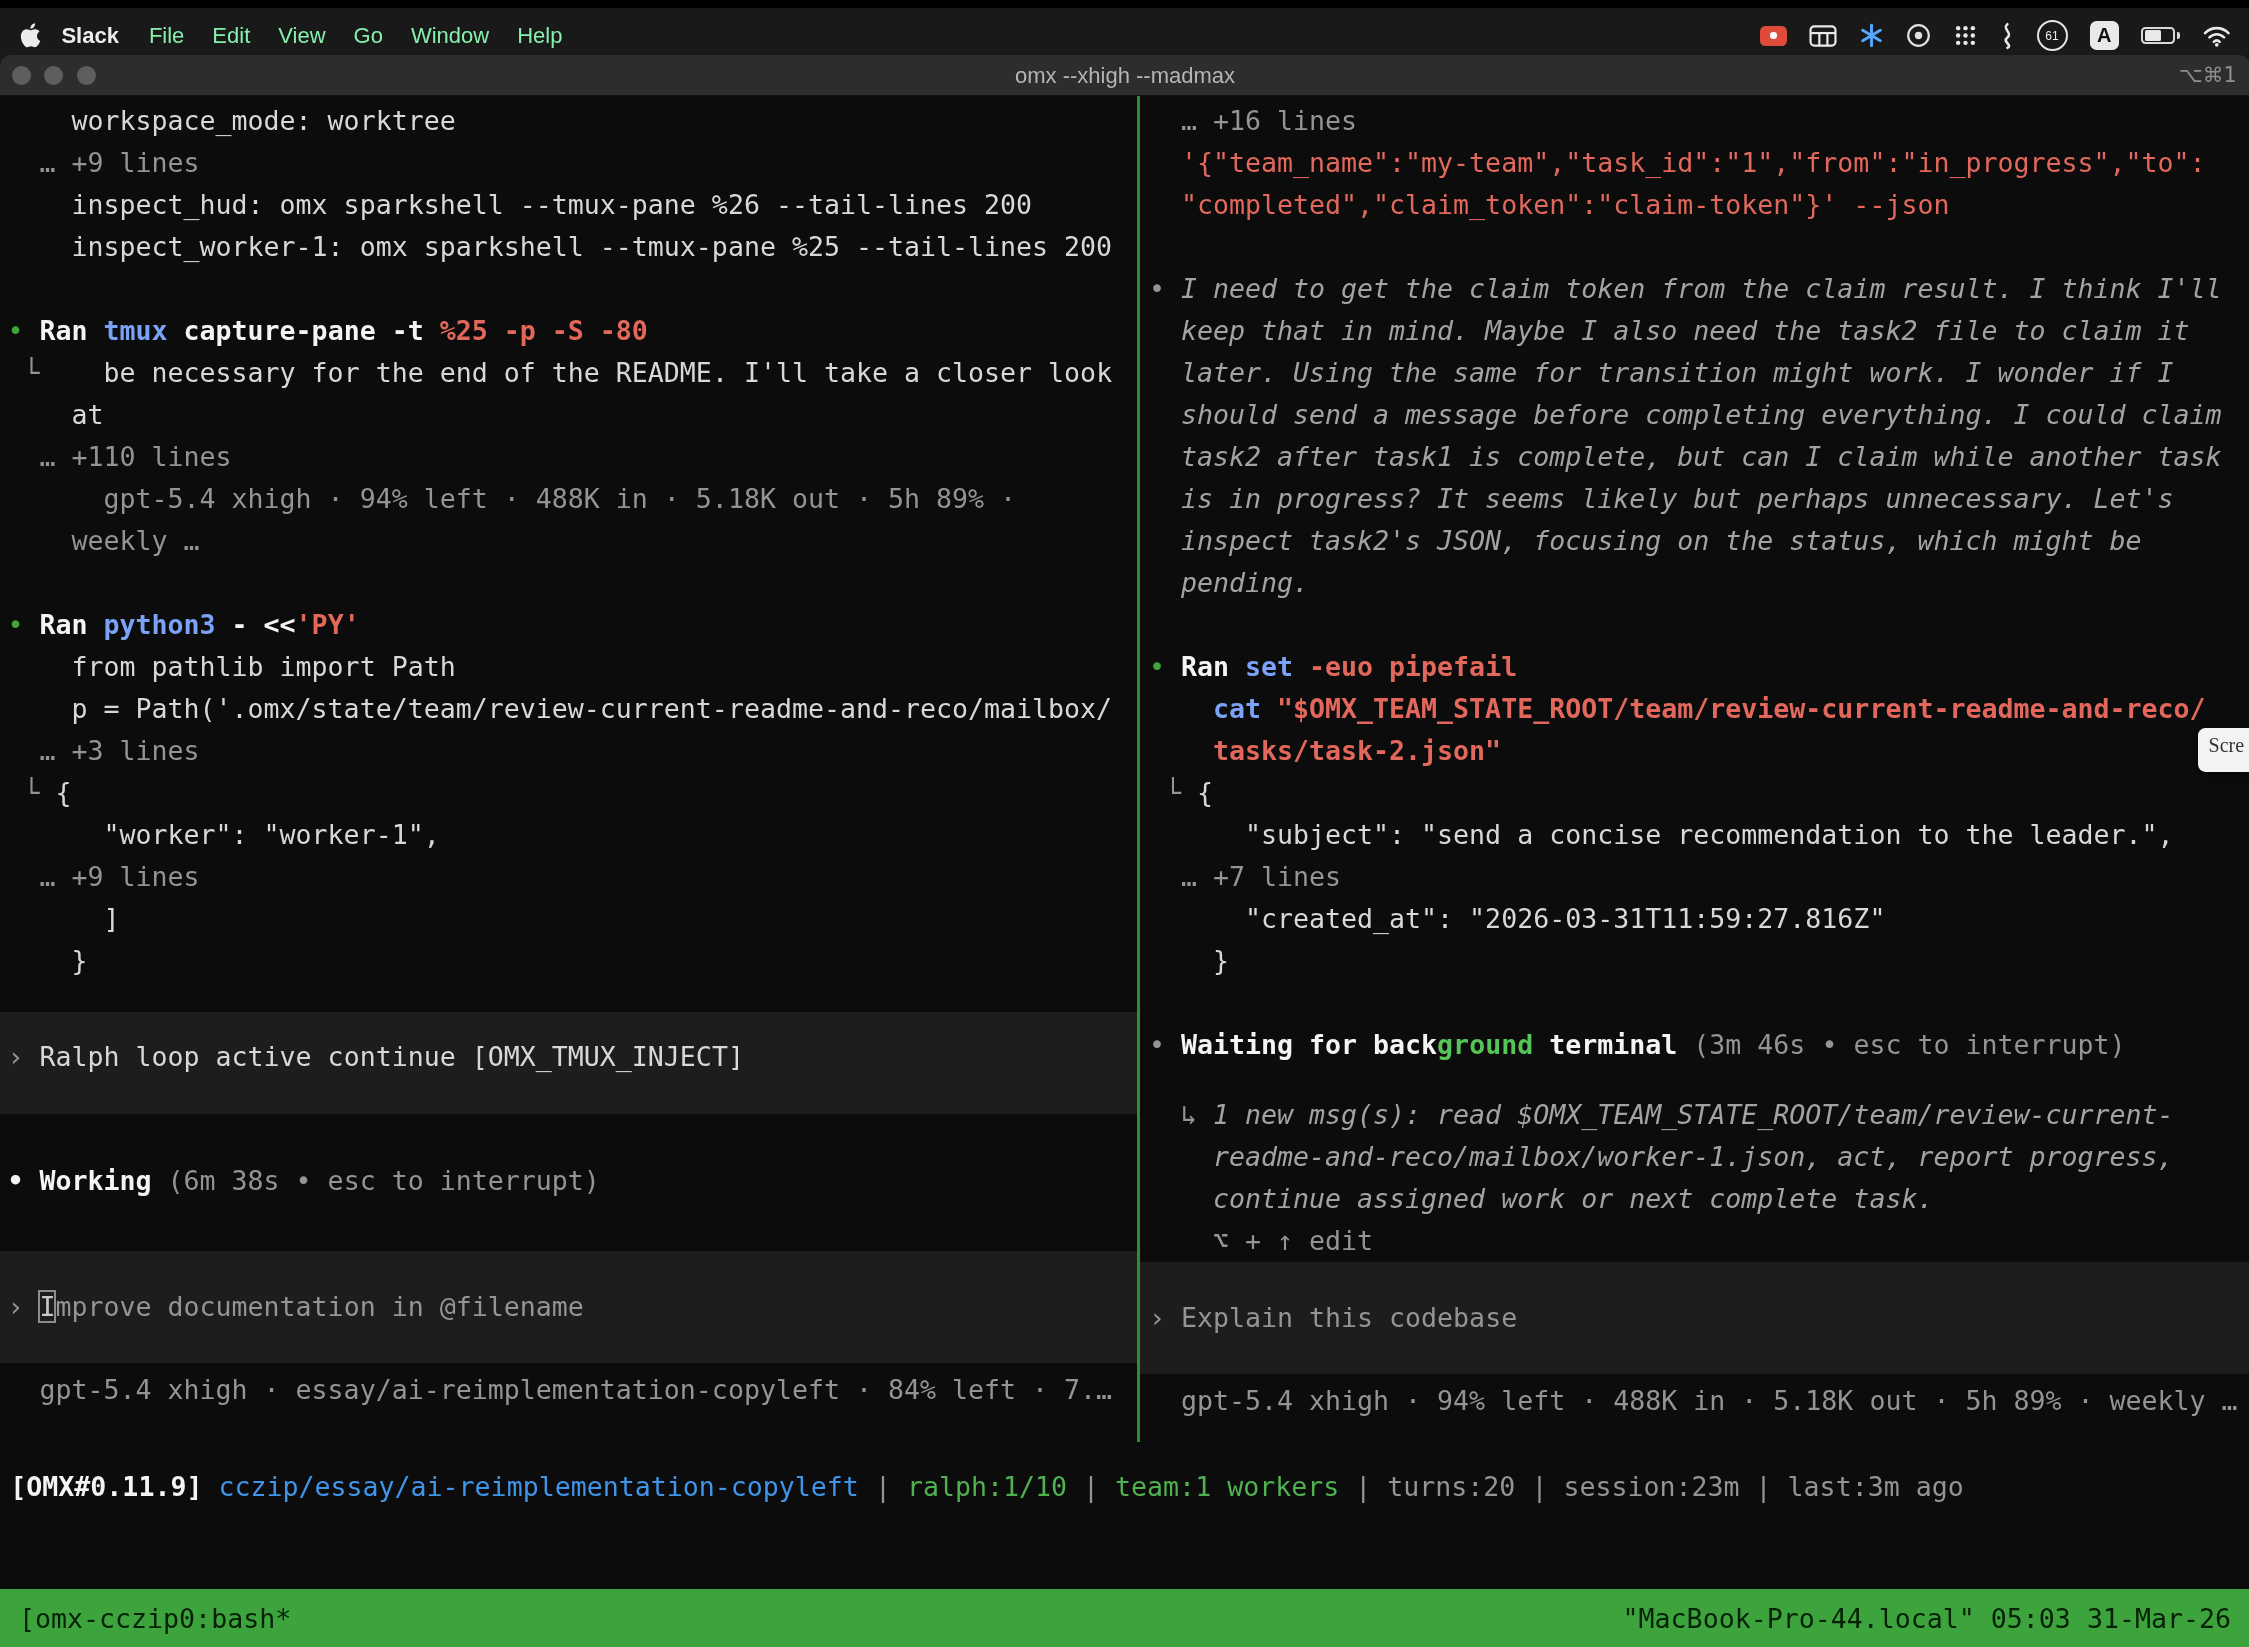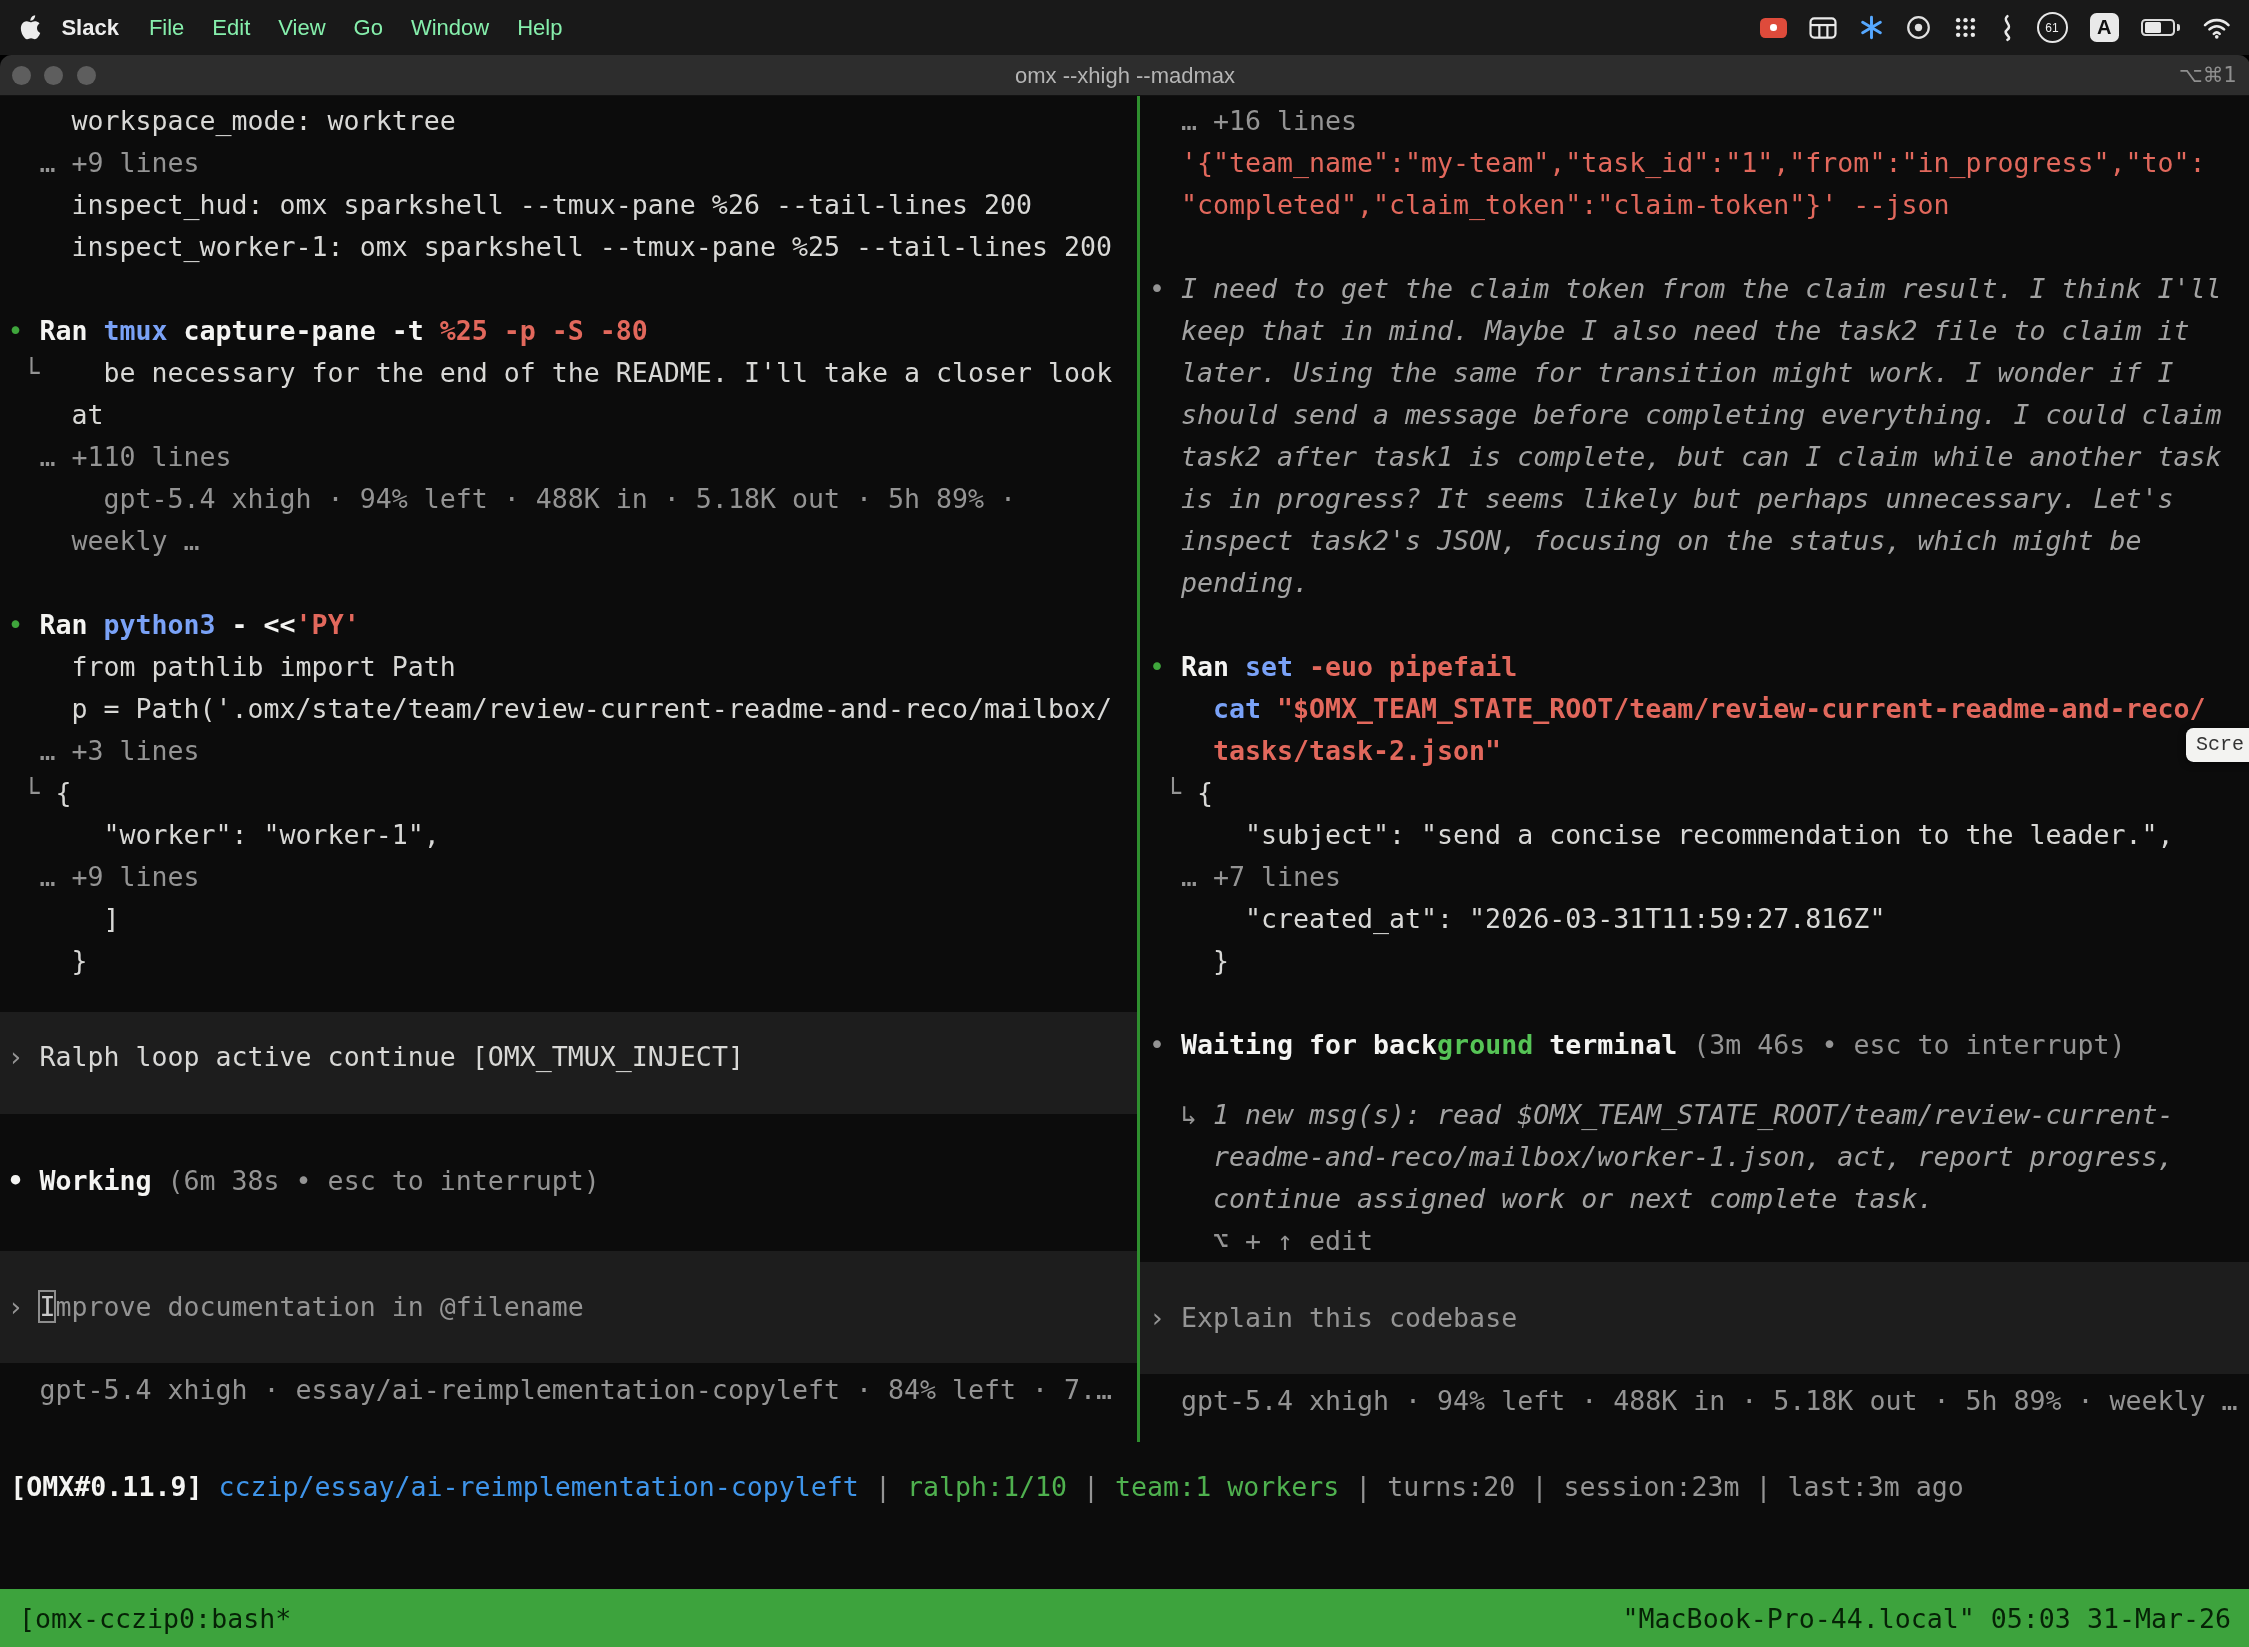--- a/index.html
+++ b/index.html
@@ -1,19 +1,19 @@
 <!DOCTYPE html>
 <html style="font-size:11.8px"><head>
 <meta charset="utf-8">
 <style>
   html,body{margin:0;padding:0;background:#000;}
   body{width:2250px;height:1648px;position:relative;overflow:hidden;font-family:"Liberation Sans",sans-serif;}
 
   
-  .menubar{position:absolute;top:0;left:0;right:0;height:55px;background:#191919;display:flex;padding:12px 19px;box-sizing:border-box;color:#ededed;font-size:22px;}
+  .menubar{position:absolute;top:8px;left:0;right:0;height:55px;background:#191919;display:flex;padding:12px 19px;box-sizing:border-box;color:#ededed;font-size:22px;}
   .mb-left{display:flex;align-items:center;}
   .mb-item{padding:0 14px;color:#86efac;}
   .mb-app{font-weight:bold;padding:0 16px;}
   .mb-apple{display:flex;align-items:center;padding-right:4.4px;}
   .mb-right{margin-left:auto;display:flex;align-items:center;gap:22px;}
   .mi{display:flex;align-items:center;justify-content:center;}
   .rec-rect{width:26.6px;height:20px;background:#de4b3b;border-radius:5.2px;display:flex;align-items:center;justify-content:center;}
   .rec-dot{width:6.6px;height:6.6px;border-radius:50%;background:#fff;}
   .pct-circle{width:31px;height:31px;border:2.2px solid #e6e6e6;border-radius:50%;display:flex;align-items:center;justify-content:center;font-size:12px;color:#efefef;box-sizing:border-box;}
   .a-square{width:29.5px;height:29.5px;background:#e9e9e9;color:#111;border-radius:6.6px;display:flex;align-items:center;justify-content:center;font-size:20px;font-weight:bold;}
@@ -51,21 +51,21 @@
   .boldgreen{color:#56c456;font-weight:bold;}
   .cmdblue{color:#7aa2f7;font-weight:bold;}
   .pathblue{color:#3f95ea;text-align:center;}
   .red{color:#e2685c;}
   .boldred{color:#e2685c;font-weight:bold;}
   .ital{color:#a3a3a3;font-style:italic;}
   .cursorbox{color:#c8c8c8;outline:2.2px solid #8d8d8d;outline-offset:-1.5px;}
 
   .omx-line{position:absolute;left:0;top:1370px;height:42px;line-height:42px;white-space:pre;padding-left:10.3px;}
 
-  .tooltip{position:absolute;right:0;top:632px;height:34px;line-height:34px;background:#f3f3f1;color:#333;font-family:Liberation Mono, monospace;font-size:20px;padding:0 5.9px 0 10.3px;border-radius:7.4px 0 0 7.4px;box-shadow:0 1.5px 7.4px rgba(0,0,0,.55);}
+  .tooltip{position:absolute;right:0;top:632px;height:44px;line-height:34px;background:#f3f3f1;color:#333;font-family:Liberation Serif, serif;font-size:20px;padding:0 5.9px 0 10.3px;border-radius:7.4px 0 0 7.4px;box-shadow:0 1.5px 7.4px rgba(0,0,0,.55);}
 
   .tmux-bar{position:absolute;left:0;right:0;bottom:0;height:59px;background:#3da33d;color:#062206;display:flex;align-items:center;justify-content:space-between;padding:0 19px;box-sizing:border-box;white-space:pre;font-size:26.6px;}
 </style>
 </head>
 <body>
 
 <div class="menubar">
   <div class="mb-left">
     <span class="mb-apple">
       <svg width="22" height="26.6" viewBox="0 0 17 20">

